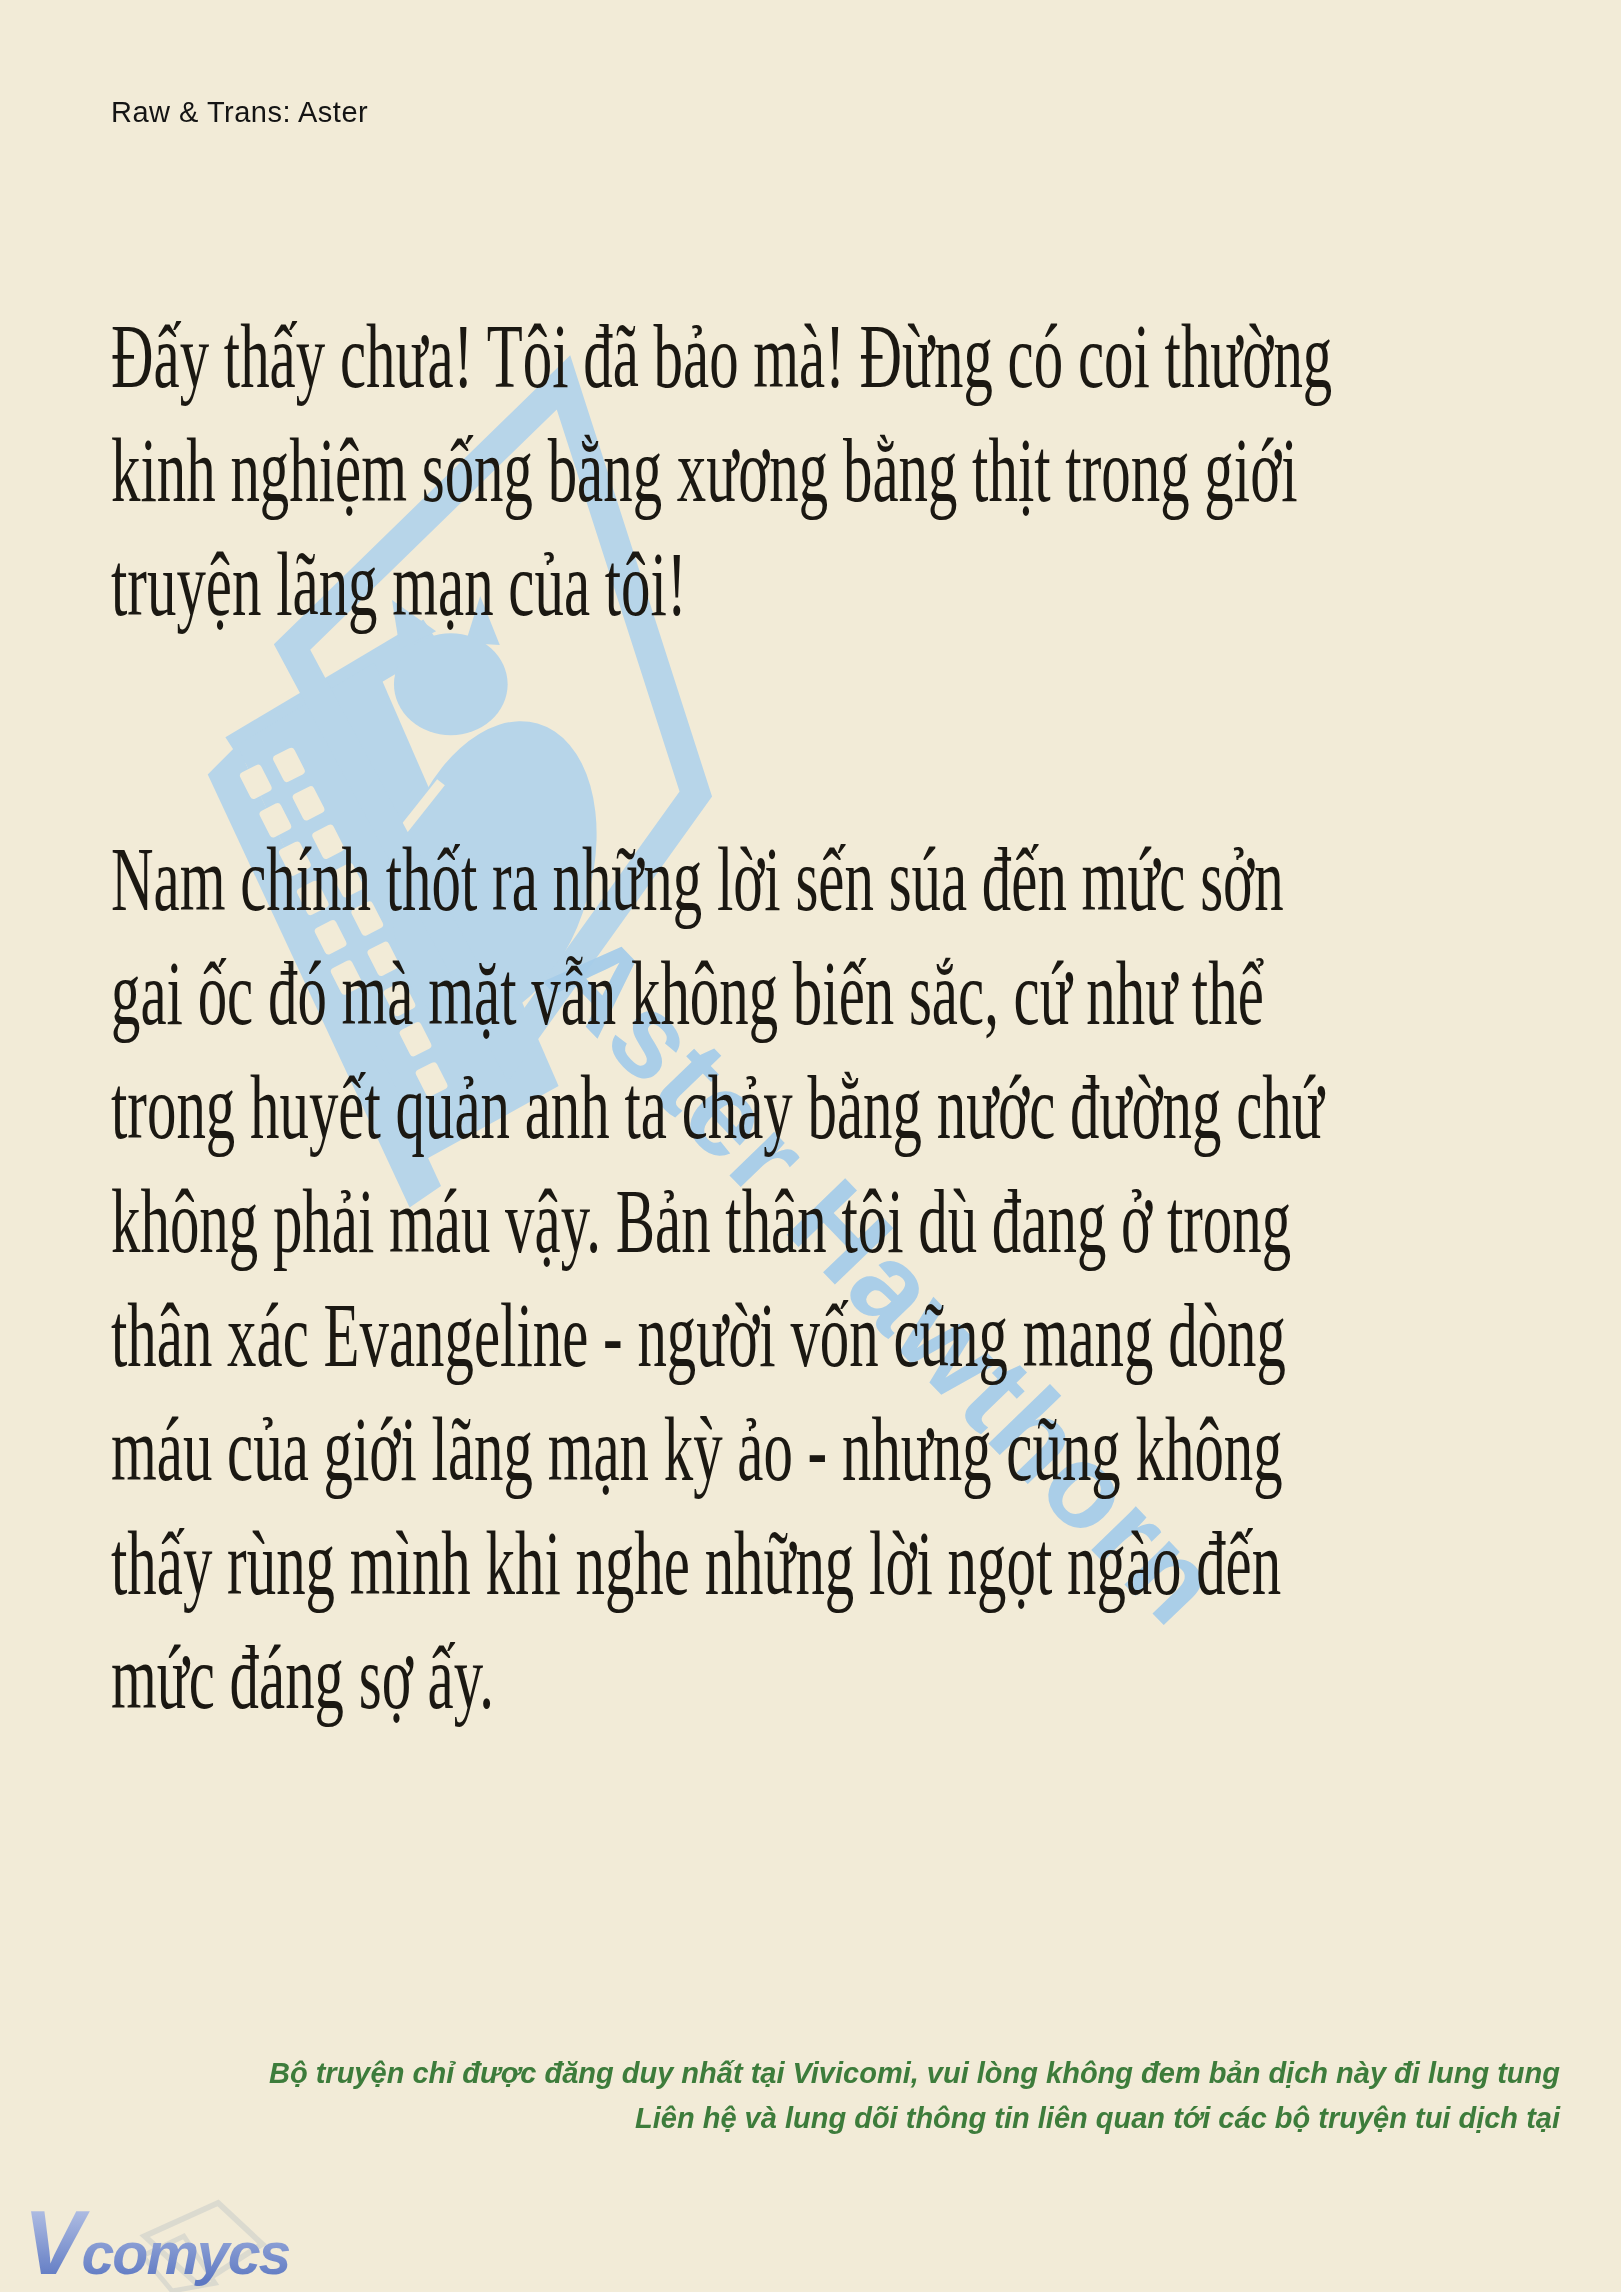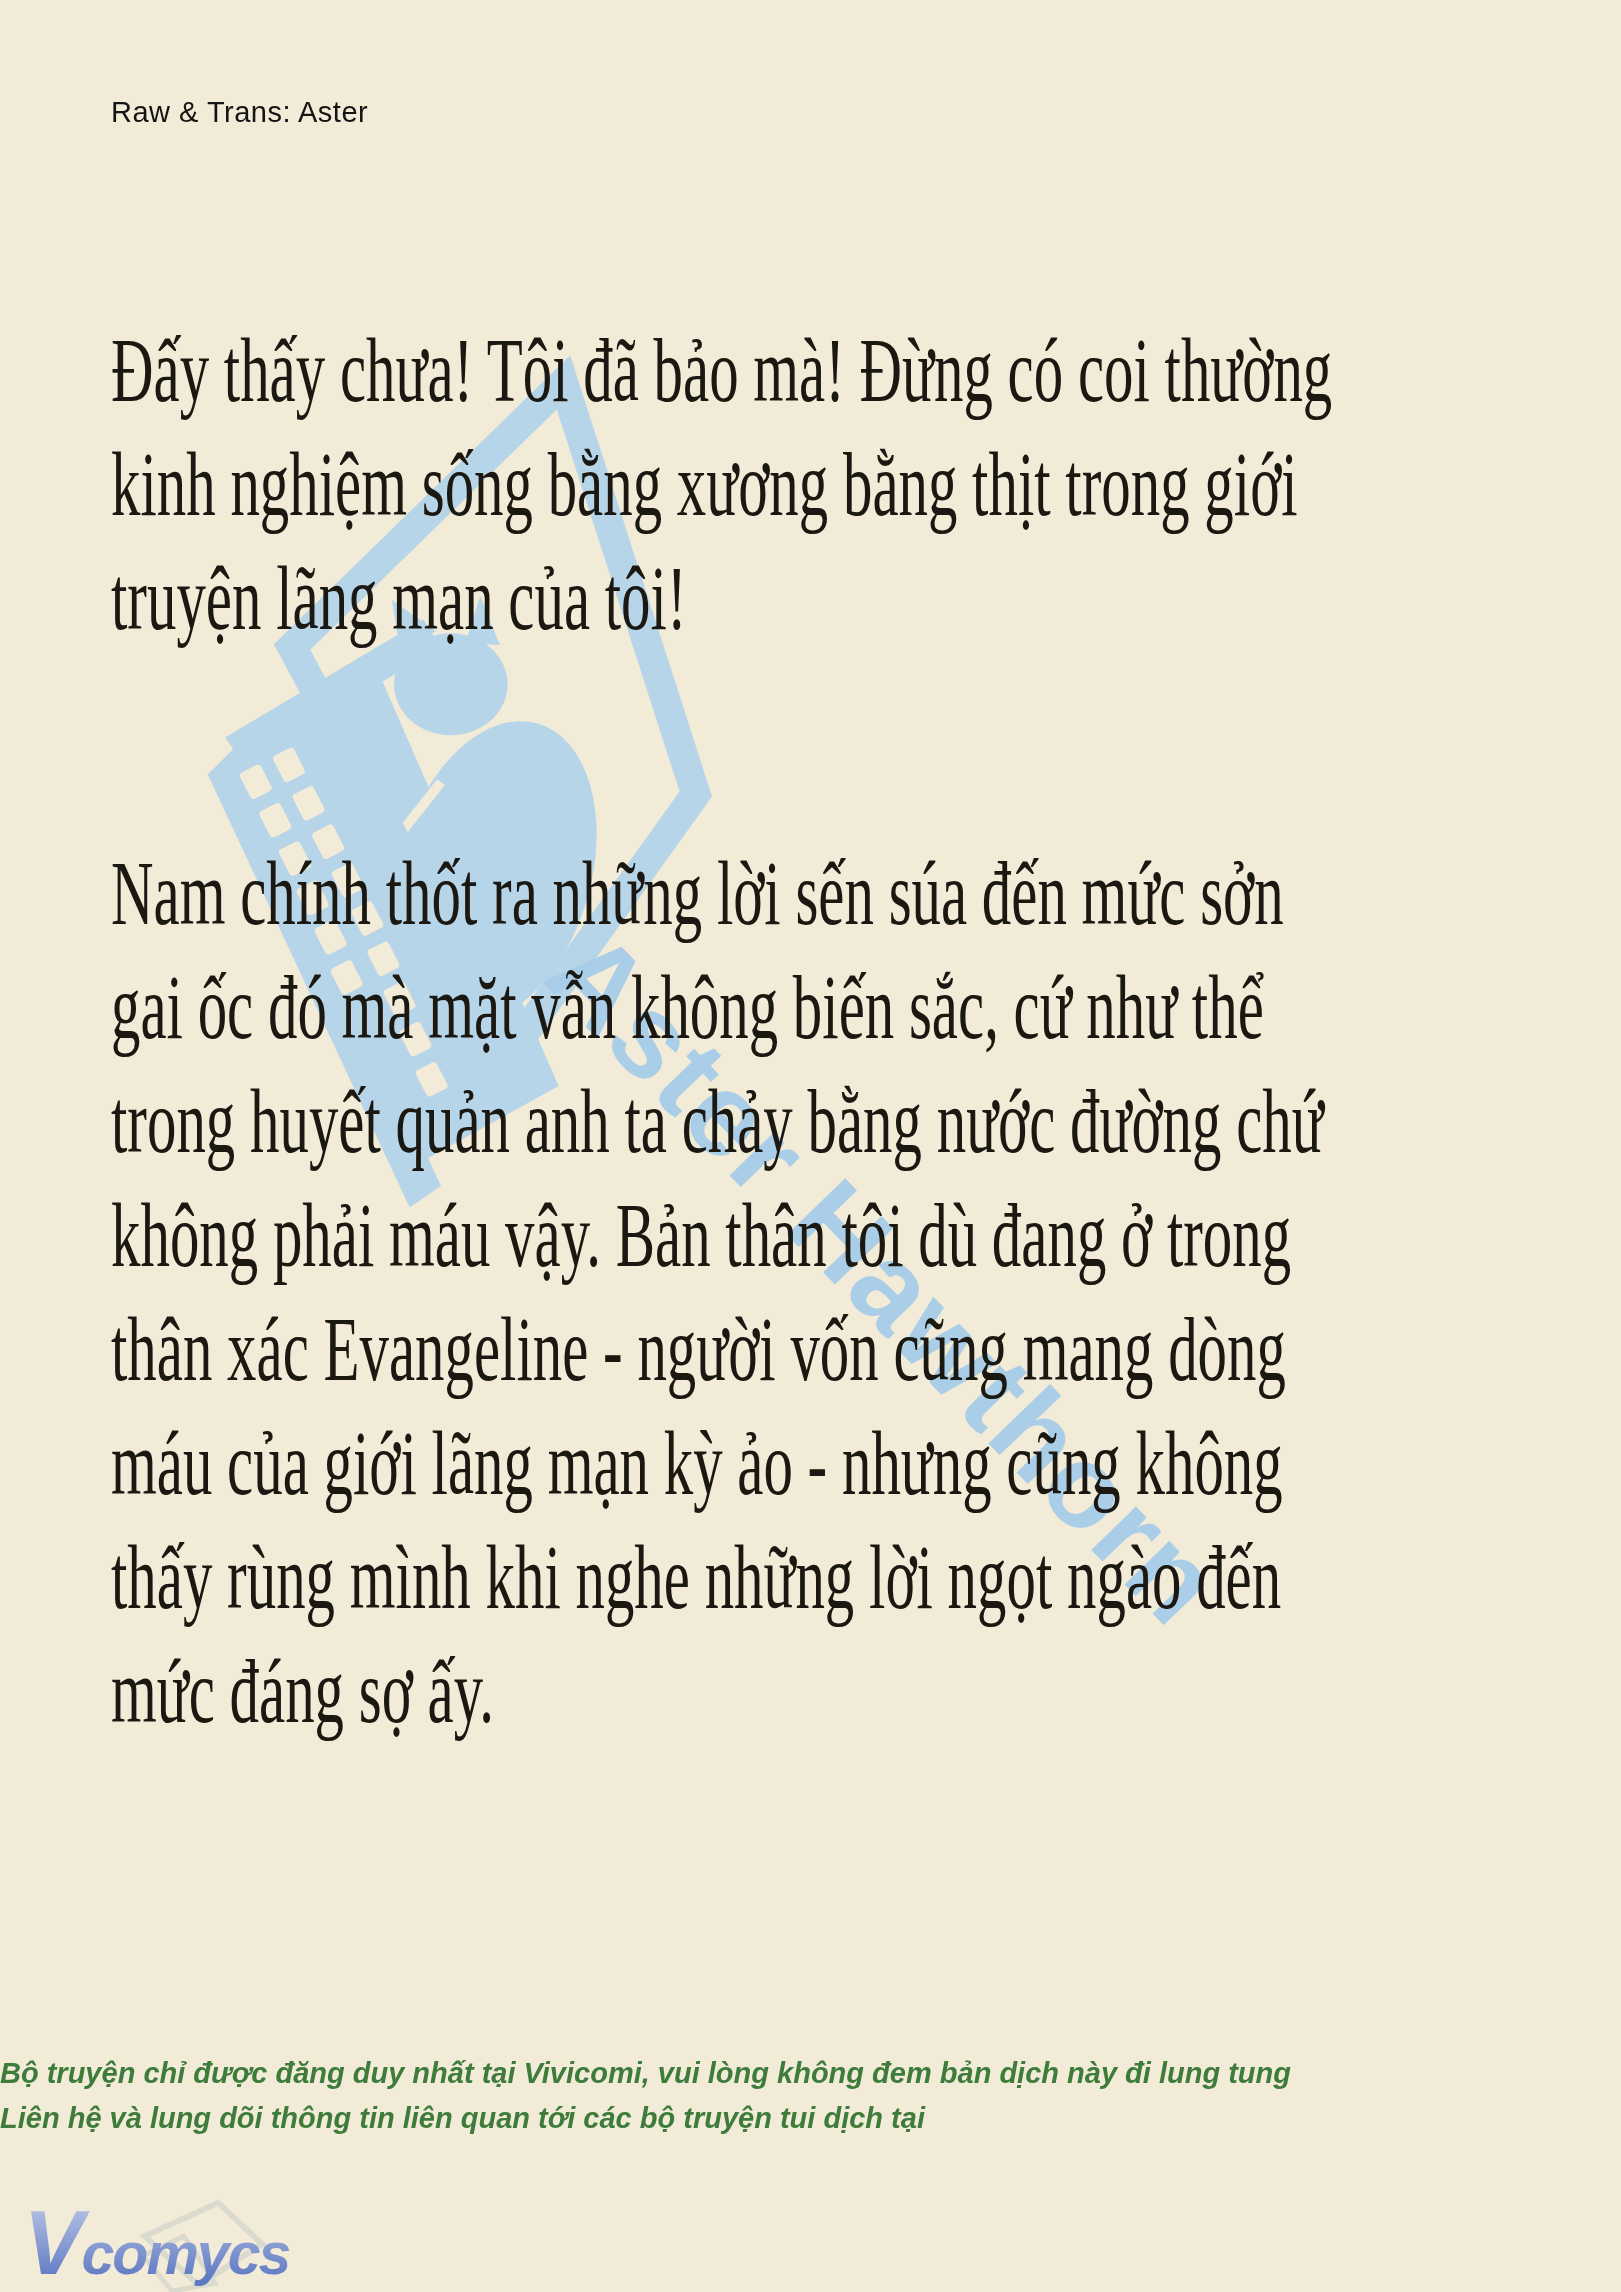--- a/index.html
+++ b/index.html
@@ -28,34 +28,34 @@
   }
   
   .wm-text{
     position:absolute;left:619px;top:904px;
     transform:rotate(46deg);transform-origin:0 0;
     font-size:118px;font-weight:bold;letter-spacing:2px;
     color:var(--wm-text);white-space:nowrap;opacity:.95;
   }
   
   .content{
-    position:absolute;left:111px;top:313px;width:1392px;
+    position:absolute;left:111px;top:299px;width:1392px;
     color:var(--ink);
     font-family:"Liberation Serif",serif;
   }
   .para{margin:0 0 181px 0;}
   .para:last-child{margin-bottom:8px;}
   .line{
     font-size:92px;line-height:114px;height:114px;white-space:nowrap;
     transform:scaleX(0.64);transform-origin:0 50%;
   }
   
   .footer{
     position:absolute;left:0;top:2051px;width:1560px;
-    text-align:left;
+    text-align:right;
     font-style:italic;font-weight:bold;font-size:29px;line-height:45px;
     color:var(--footer-green);
   }
   
   .logo{
     position:absolute;left:23.5px;top:2201px;
     font-style:italic;font-weight:bold;font-size:59px;line-height:84px;
     letter-spacing:-2px;
     background:linear-gradient(180deg,var(--logo-top) 10%,var(--logo-bottom) 85%);
     -webkit-background-clip:text;background-clip:text;

